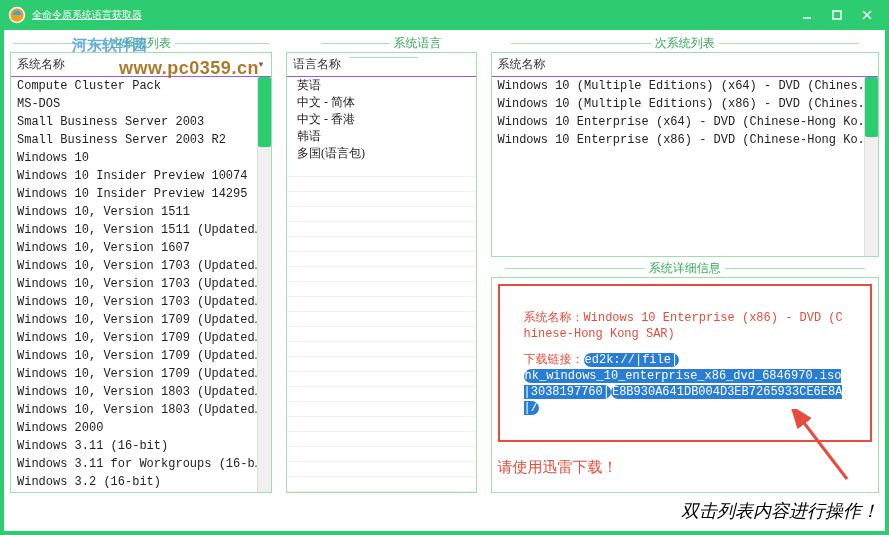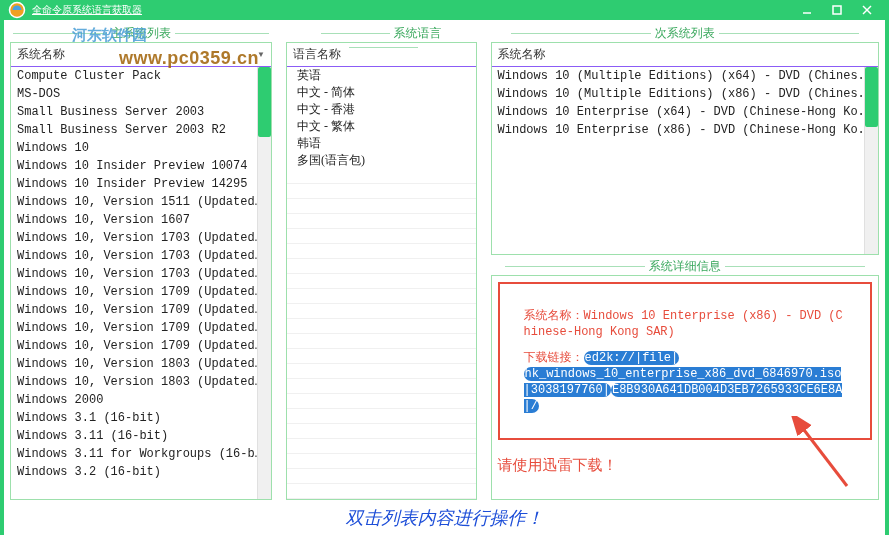--- a/index.html
+++ b/index.html
@@ -35,21 +35,21 @@
 .scrollbar-thumb { position: absolute; width: 100%; background: #2ecc71; border-radius: 2px; cursor: pointer; }
 .lang-lines li.empty-line { height: 15px; border-bottom: 1px solid #f0f0f0; }
 .secbox { border: 1px solid #9de0ac; min-height: 0; }
 .sec-list { height: 210px; display: flex; flex-direction: column; }
 .detail-box { flex: 1; padding: 6px; font-size: 12px; color: #333; overflow: hidden; }
 .detail-info { border: 2px solid #e74c3c; padding: 24px; font-family: "Courier New", monospace; font-size: 12px; line-height: 16px; word-break: break-all; }
 .detail-info .label-red { color: #e74c3c; }
 .detail-info .sysname { color: #e74c3c; }
 .highlight { background: #2a7dd4; color: #fff; padding: 0 1px; border-radius: 7px; }
 .thunder-note { color: #e74c3c; font-size: 15px; margin-top: 16px; font-family: SimSun; }
-.footer-tip { text-align: center; color: #1d4ed8; font-style: italic; font-size: 18px; font-family: KaiTi, STKaiti, serif; padding: 6px 0 2px 0; }
+.footer-tip { text-align: right; color: #000000; font-style: italic; font-size: 18px; font-family: KaiTi, STKaiti, serif; padding: 6px 0 2px 0; }
 .arrow-overlay { position: absolute; right: 28px; bottom: 42px; pointer-events: none; z-index: 5; }
 </style>
 </head>
 <body>
 
 <div class="app-window">
   <div class="titlebar">
     <span class="titlebar-icon">
       <svg viewBox="0 0 24 24">
           <circle cx="12" cy="12" r="10" fill="#f0a020"></circle>
@@ -93,33 +93,33 @@
           </div>
           <div class="list-body">
             <ul id="main-ul">
                 <li>Compute Cluster Pack</li>
                 <li>MS-DOS</li>
                 <li>Small Business Server 2003</li>
                 <li>Small Business Server 2003 R2</li>
                 <li>Windows 10</li>
                 <li>Windows 10 Insider Preview 10074</li>
                 <li>Windows 10 Insider Preview 14295</li>
+                <li>Windows 10, Version 1511</li>
                 <li>Windows 10, Version 1511 (Updated Apr...</li>
                 <li>Windows 10, Version 1607</li>
                 <li>Windows 10, Version 1703 (Updated Jul...</li>
                 <li>Windows 10, Version 1703 (Updated Jun...</li>
                 <li>Windows 10, Version 1703 (Updated Mar...</li>
                 <li>Windows 10, Version 1709 (Updated Dec...</li>
                 <li>Windows 10, Version 1709 (Updated Jan...</li>
                 <li>Windows 10, Version 1709 (Updated Nov...</li>
                 <li>Windows 10, Version 1709 (Updated Sep...</li>
                 <li>Windows 10, Version 1803 (Updated Jul...</li>
                 <li>Windows 10, Version 1803 (Updated Mar...</li>
                 <li>Windows 2000</li>
-                <li>Windows 3.1 (16-bit)</li>
                 <li>Windows 3.11 (16-bit)</li>
                 <li>Windows 3.11 for Workgroups (16-bit)</li>
                 <li>Windows 3.2 (16-bit)</li>
               </ul>
             <div class="scrollbar-v">
               <div class="scrollbar-thumb" style="top:0;height:70px"></div>
             </div>
           </div>
         </div>
       </div>
@@ -128,21 +128,20 @@
         <div class="group-label">系统语言</div>
         <div class="listbox">
           <div class="list-header">
             <span>语言名称</span>
           </div>
           <div class="list-body langlist">
             <ul id="lang-ul" class="lang-lines">
                 <li>英语</li>
                 <li>中文 - 简体</li>
                 <li>中文 - 香港</li>
-                <li>中文 - 繁体</li>
                 <li>韩语</li>
                 <li>多国(语言包)</li>
                 <li class="empty-line"></li>
                 <li class="empty-line"></li>
                 <li class="empty-line"></li>
                 <li class="empty-line"></li>
                 <li class="empty-line"></li>
                 <li class="empty-line"></li>
                 <li class="empty-line"></li>
                 <li class="empty-line"></li>

